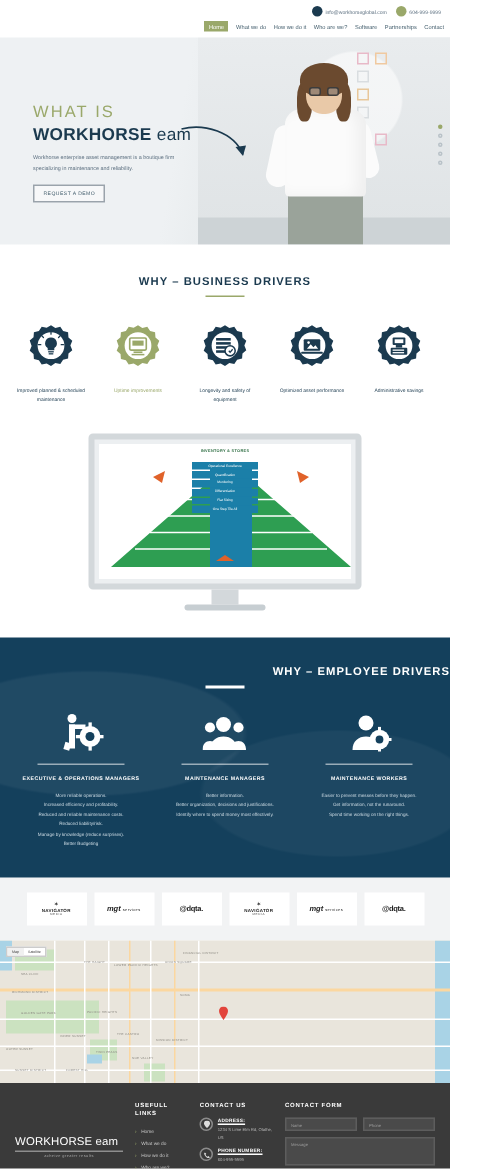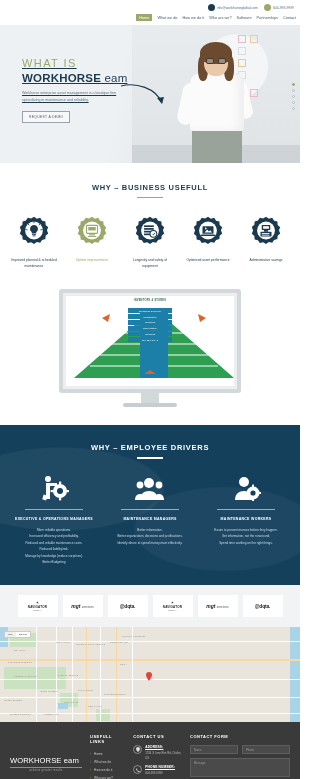--- a/index.html
+++ b/index.html
@@ -53,21 +53,21 @@
   .ph-desk { position:absolute; left:0; bottom:0; width:168px; height:18px; background:#cdd3d6; }
   .ph-notes { position:absolute; right:4px; top:6px; width:60px; height:100px; }
   .ph-notes b { position:absolute; display:block; width:8px; height:8px; border:.7px solid #d9b7c2; }
   .ph-notes b:nth-child(1){ left:2px; top:4px; border-color:#e8b9c8; }
   .ph-notes b:nth-child(2){ left:2px; top:16px; border-color:#d9dde0; }
   .ph-notes b:nth-child(3){ left:2px; top:28px; border-color:#e8c79a; }
   .ph-notes b:nth-child(4){ left:2px; top:40px; border-color:#d9dde0; }
   .ph-notes b:nth-child(5){ left:14px; top:4px; border-color:#f0c9a0; }
   .ph-notes b:nth-child(6){ left:14px; top:58px; border-color:#e8b9c8; }
 
-  .hero-inner { position:absolute; left:22px; top:32px; width:140px; z-index:3;text-decoration:underline; }
+  .hero-inner { position:absolute; left:22px; top:44px; width:140px; z-index:3; }
   .hero-t1 { font-size:11px; color:#9aa86a; letter-spacing:1.4px; }
   .hero-t2 { font-size:11.5px; color:#1b3a4f; font-weight:bold; letter-spacing:.2px; margin-top:3px; }
   .hero-t2 .lite { font-weight:normal; }
   .hero-p { font-size:3.6px; color:#5d7080; line-height:1.9; margin-top:6px; width:108px; }
   .hero-btn { margin-top:7px; display:inline-block; border:.8px solid #9aa3ab; background:rgba(255,255,255,.5);
     font-size:3.4px; color:#46606f; padding:3px 6px; letter-spacing:.3px; }
   .hero-arrow { position:absolute; left:120px; top:58px; z-index:3; }
   .hero-dots { position:absolute; right:5px; top:58px; display:flex; flex-direction:column; gap:3px; z-index:4; }
   .hero-dots i { width:3px; height:3px; border-radius:50%; border:.7px solid #b9c2c8; display:block; }
   .hero-dots i.on { background:#9aa86a; border-color:#9aa86a; }
@@ -94,21 +94,21 @@
   .pyr-rows { position:absolute; left:50%; transform:translateX(-50%); top:4px; width:44px; }
   .pyr-rows div { background:#1b7fa8; color:#fff; font-size:2.2px; text-align:center; padding:1.4px 0; margin-bottom:1px; }
   .mon-neck { width:18px; height:10px; background:#d3d8db; }
   .mon-base { width:54px; height:4px; background:#c7ced2; border-radius:2px; }
 
   
   .emp { background:#14405c; padding:18px 0 20px; position:relative; overflow:hidden; }
   .emp:before { content:""; position:absolute; inset:0;
     background:radial-gradient(ellipse at 20% 40%, rgba(255,255,255,.05) 0 30%, transparent 31%),
                radial-gradient(ellipse at 75% 65%, rgba(255,255,255,.04) 0 28%, transparent 29%); }
-  .emp .sec-title { color:#fff; position:relative; }
+  .emp .sec-title { color:#fff; position:relative;text-align:right; }
   .emp .sec-rule { background:#ffffff; }
   .emp-row { display:flex; justify-content:space-around; margin-top:16px; position:relative; padding:0 6px; }
   .emp-col { width:92px; text-align:center; }
   .emp-ico { height:26px; display:flex; align-items:center; justify-content:center; }
   .emp-div { width:58px; height:1px; background:rgba(255,255,255,.55); margin:8px auto 7px; }
   .emp-h { font-size:3.5px; color:#fff; letter-spacing:.3px; font-weight:bold; }
   .emp-ul { margin-top:6px; }
   .emp-ul li { list-style:none; font-size:3.1px; color:#cddbe4; line-height:2.1; }
 
   
@@ -229,21 +229,21 @@
     <div class="hero-dots">
       <i class="on"></i>
       <i></i>
       <i></i>
       <i></i>
       <i></i>
     </div>
   </div>
 
   <div class="drivers">
-    <div class="sec-title">WHY – BUSINESS USEFULL</div>
+    <div class="sec-title">WHY – BUSINESS DRIVERS</div>
     <div class="sec-rule"></div>
 
     <div class="drivers-row">
 
       <div class="driver">
         <div class="gear">
           <svg viewBox="0 0 40 40" width="34" height="34">
             <path fill="#1b3a4f" d="M20 1l3.4 2.1 3.9-.9 2.2 3.3 3.9 1 .3 4 3 2.6-1.5 3.7 1.5 3.7-3 2.6-.3 4-3.9 1-2.2 3.3-3.9-.9L20 33l-3.4-2.1-3.9.9-2.2-3.3-3.9-1-.3-4-3-2.6 1.5-3.7L3.3 13l3-2.6.3-4 3.9-1 2.2-3.3 3.9.9z"></path>
             <circle cx="20" cy="17" r="10.5" fill="#fff"></circle>
             <path fill="#1b3a4f" d="M20 10.5a4.6 4.6 0 00-2.6 8.4v1.7h5.2v-1.7a4.6 4.6 0 00-2.6-8.4z"></path>

